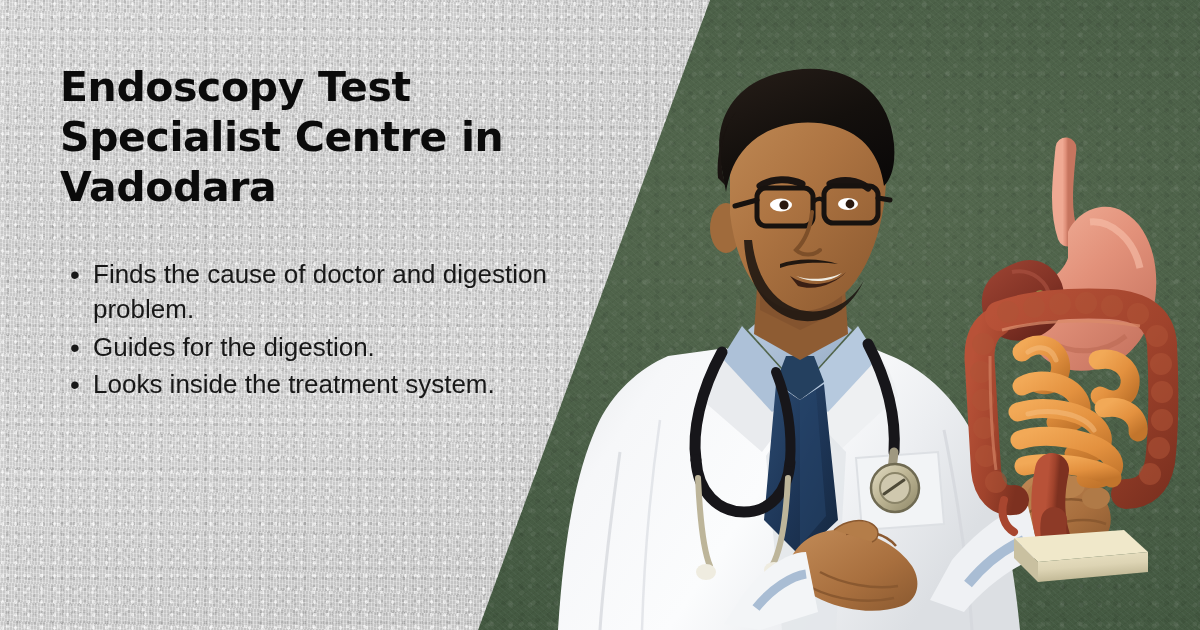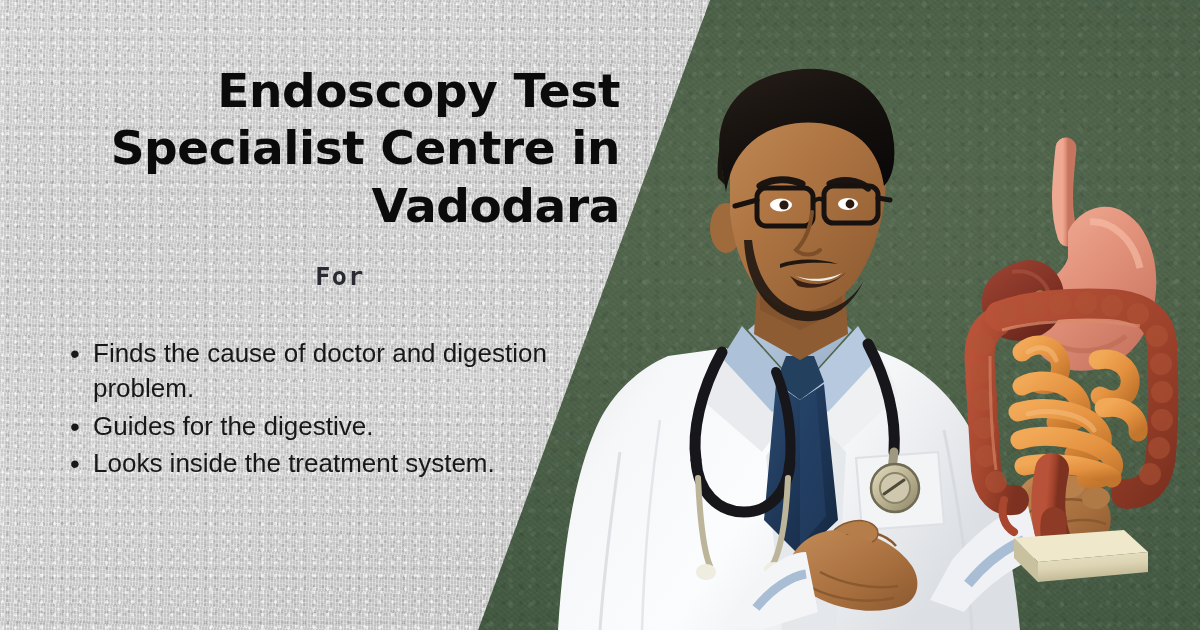--- a/index.html
+++ b/index.html
@@ -56,26 +56,26 @@
     opacity:.85;
   }
 
   
   .text-pane {
     position:absolute; left:0; top:0;
     width:640px; height:630px;
     padding:62px 30px 0 60px;
   }
   .headline {
-    font-size:47px;
+    font-size:41px;
     line-height:1.22;
     font-weight:800;
     letter-spacing:-0.4px;
     color:#0b0b0b;
-    text-align:right;
+    text-align:left;
     width:560px;
     margin:0 auto;
     font-family:"DejaVu Sans","Liberation Sans",sans-serif;
   }
   .sub-for {
     margin-top:28px;
     width:560px;
     text-align:center;
     font-size:25px;
     font-weight:700;
@@ -388,30 +388,29 @@
     <g>
       <path d="M1014,538 L1124,530 L1148,552 L1038,562 Z" fill="#f0e8ca"></path>
       <path d="M1038,562 L1148,552 L1148,572 L1038,582 Z" fill="url(#baseG)"></path>
       <path d="M1014,538 L1038,562 L1038,582 L1014,558 Z" fill="#c9c0a0"></path>
     </g>
   </svg>
 
   <div class="text-pane">
     <h1 class="headline">Endoscopy Test Specialist Centre in Vadodara</h1>
 
-    <div class="sub-for">For</div>
 
     <ul class="bullets">
       <li class="bullet-row">
         <span class="bullet-dot">•</span>
         <span class="bullet-text">Finds the cause of doctor and digestion problem.</span>
       </li>
       <li class="bullet-row">
         <span class="bullet-dot">•</span>
-        <span class="bullet-text">Guides for the digestive.</span>
+        <span class="bullet-text">Guides for the digestion.</span>
       </li>
       <li class="bullet-row">
         <span class="bullet-dot">•</span>
         <span class="bullet-text">Looks inside the treatment system.</span>
       </li>
     </ul>
   </div>
 
   <span class="sr">Smiling male doctor in white lab coat with stethoscope holding a digestive system model</span>
   <span class="sr">Anatomical model of the human digestive system on a beige base</span>

